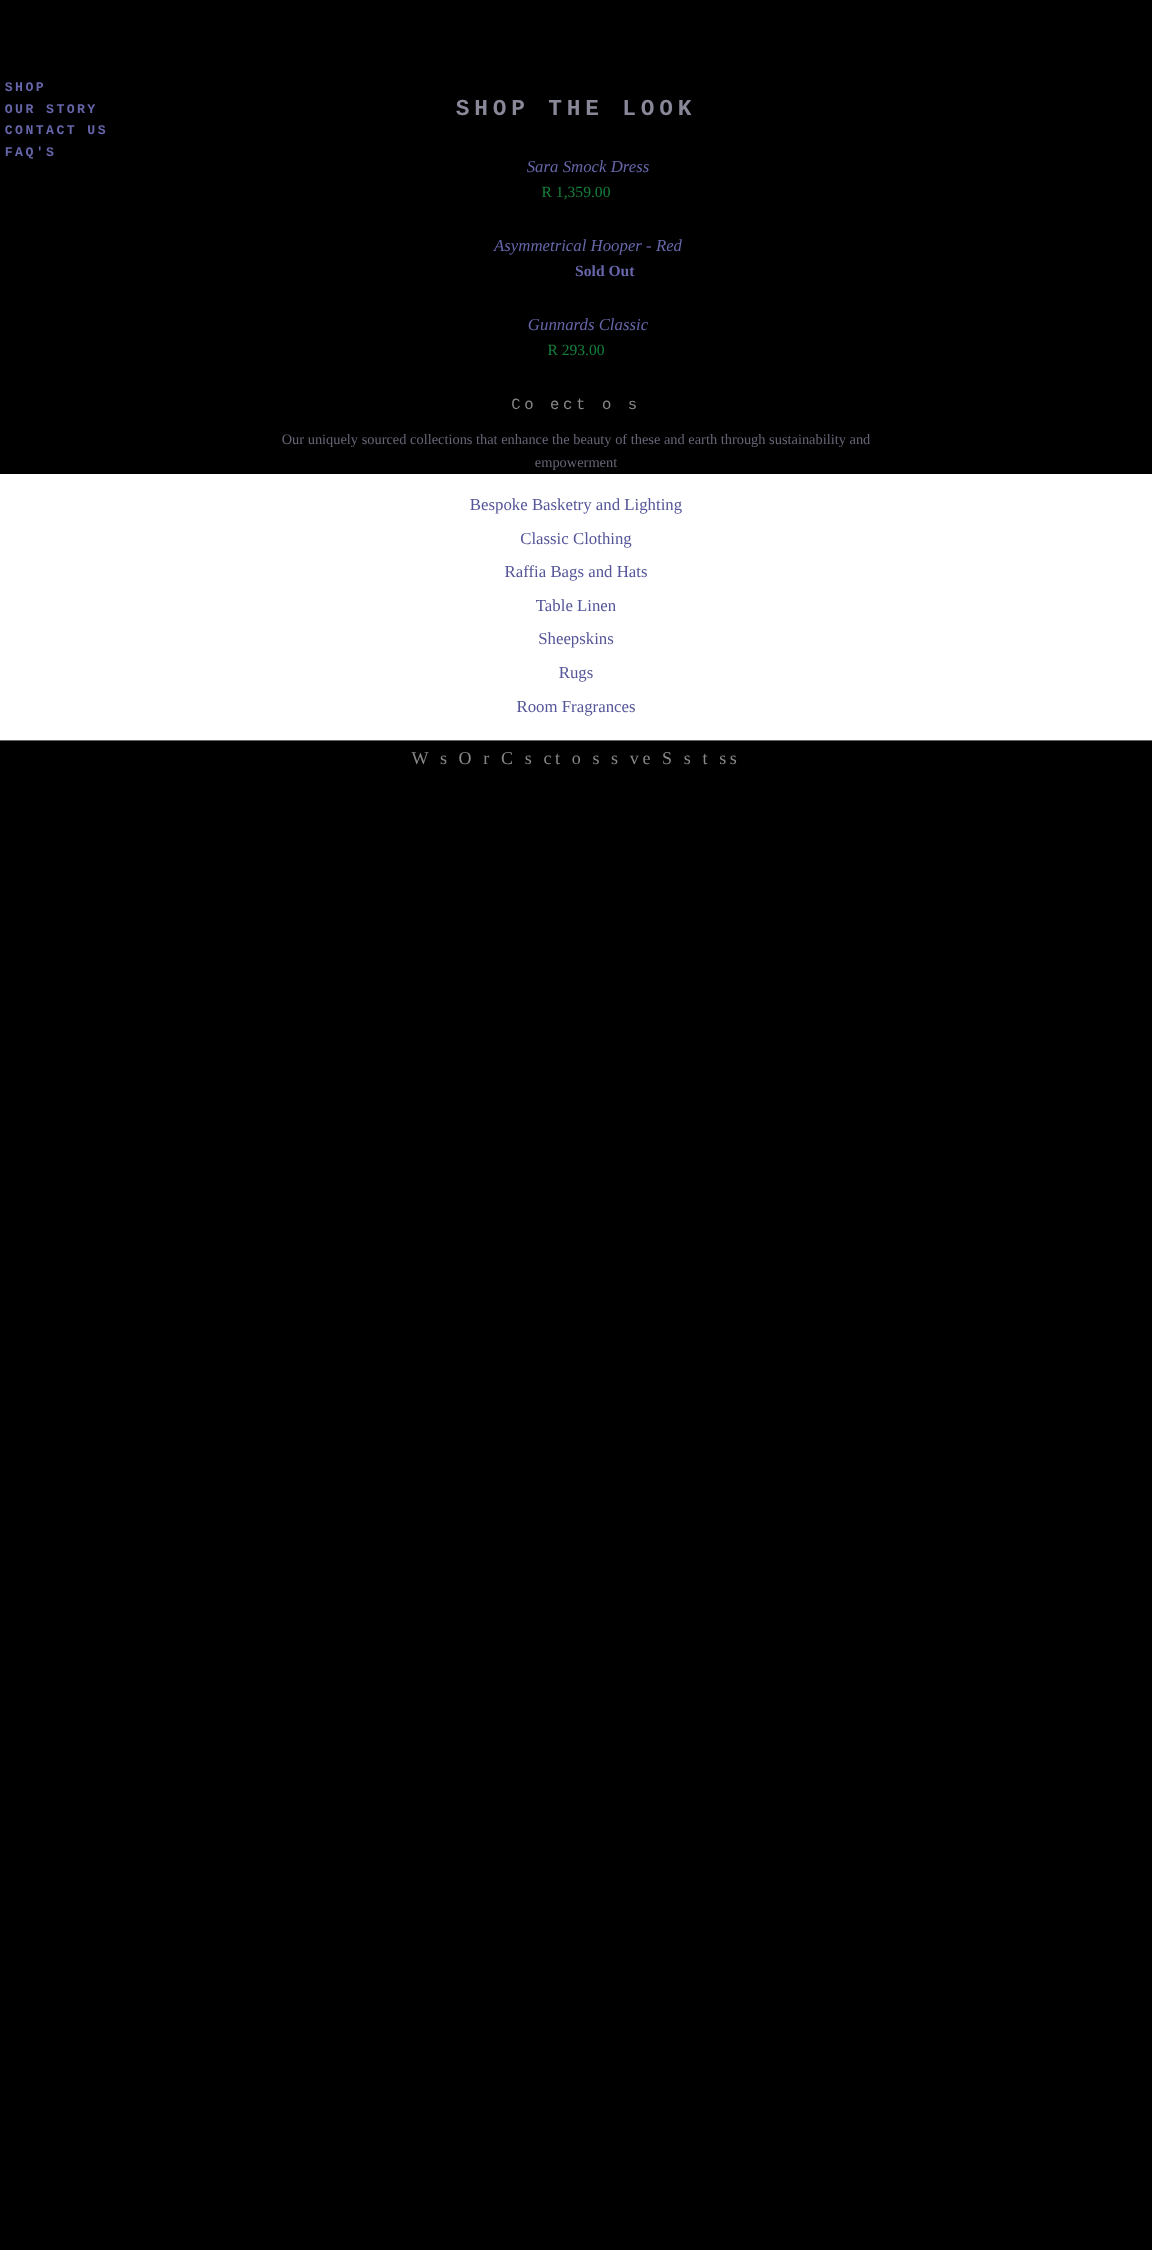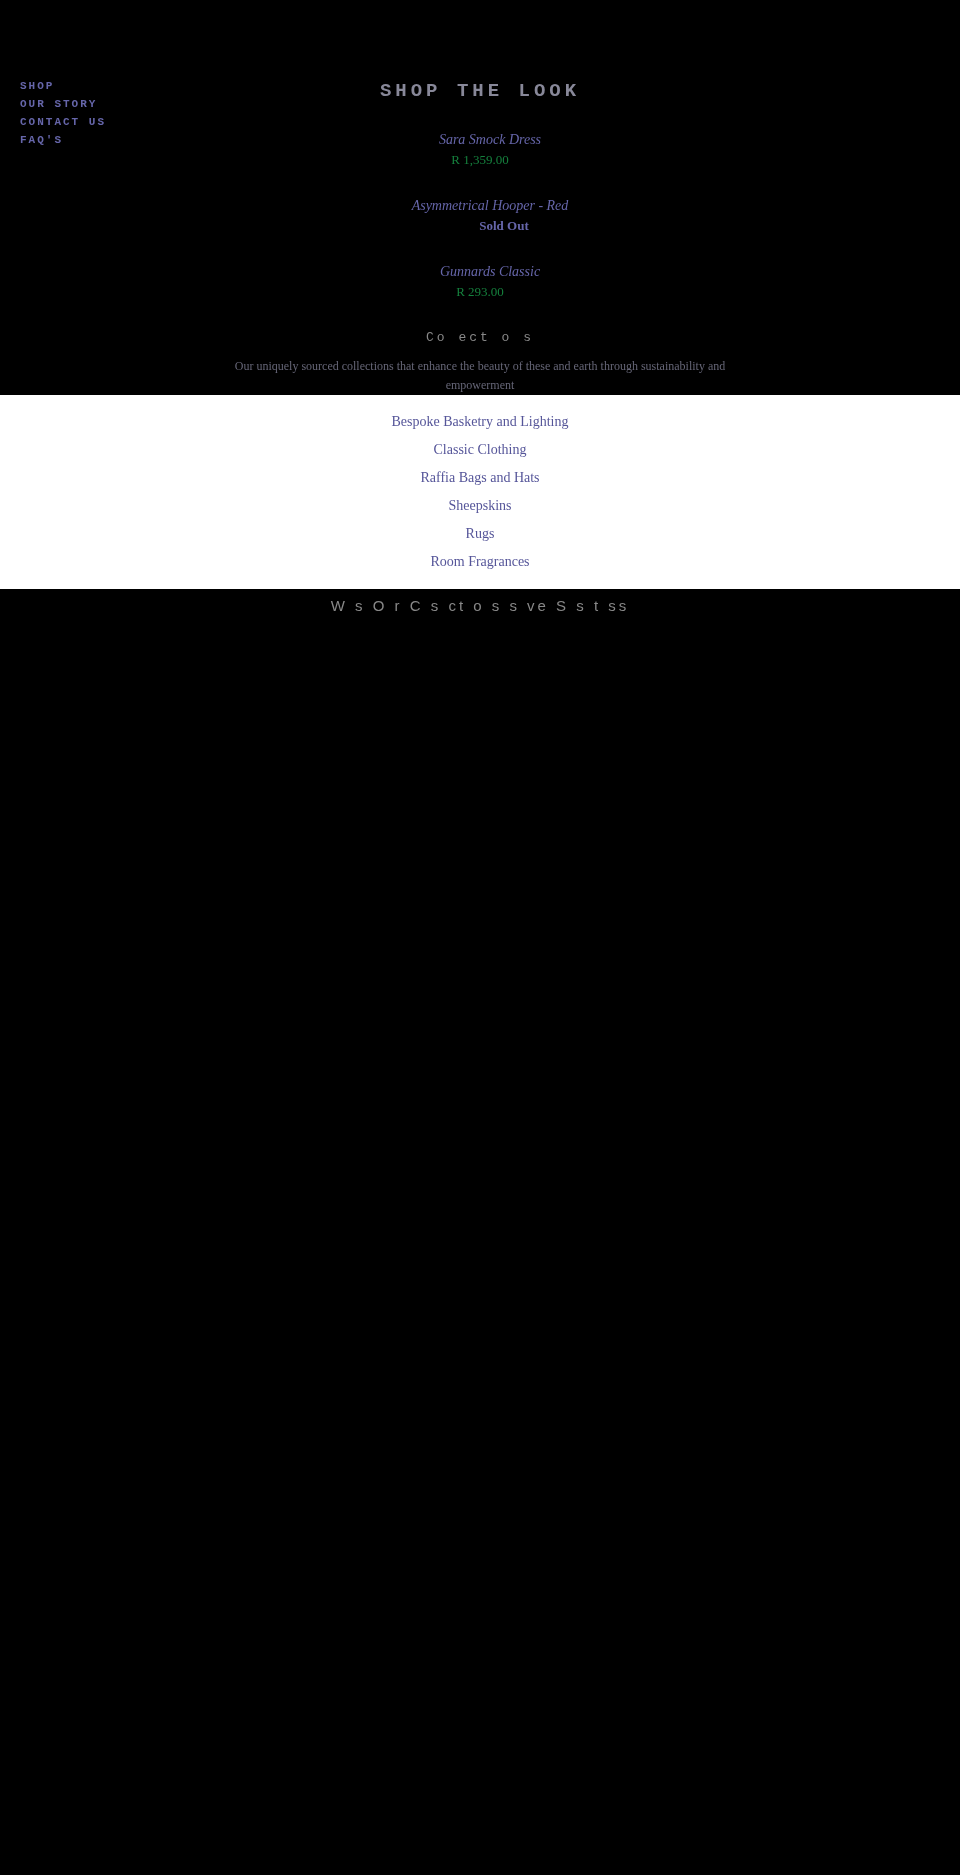--- a/index.html
+++ b/index.html
@@ -13,26 +13,26 @@
       font-family: Georgia, serif;
       width: 960px;
       min-height: 1875px;
       position: relative;
       overflow-x: hidden;
     }
 
     
     .nav-menu {
       position: absolute;
-      top: 80px;
+      top: 68px;
       left: 0;
       display: flex;
       flex-direction: column;
       gap: 6px;
-      padding-left: 20px;
+      padding-left: 4px;
     }
 
     .nav-item {
       color: #6666aa;
       font-size: 11px;
       font-weight: bold;
       letter-spacing: 2px;
       text-transform: uppercase;
       cursor: pointer;
       font-family: 'Courier New', monospace;
@@ -129,21 +129,21 @@
     
     .why-section {
       text-align: center;
       padding-top: 8px;
     }
 
     .why-title {
       color: #888888;
       font-size: 15px;
       letter-spacing: 3px;
-      font-family: Liberation Sans, sans-serif;
+      font-family: Liberation Serif, serif;
     }
 
     
     .black-filler {
       background-color: #000;
       width: 100%;
       height: 1300px;
     }
   </style>
 </head>
@@ -177,20 +177,21 @@
   <div class="collections-section">
     <div class="collections-title">Co  ect  o  s</div>
     <p class="collections-desc">Our uniquely sourced collections that enhance the beauty of these and earth through sustainability and empowerment</p>
   </div>
 </section>
 
 <div class="collections-list-overlay">
   <a class="collection-link">Bespoke Basketry and Lighting</a>
   <a class="collection-link">Classic Clothing</a>
   <a class="collection-link">Raffia Bags and Hats</a>
+  <a class="collection-link">Table Linen</a>
   <a class="collection-link">Sheepskins</a>
   <a class="collection-link">Rugs</a>
   <a class="collection-link">Room Fragrances</a>
 </div>
 
 <div class="why-section">
   <div class="why-title">W  s  O  r  C  s  ct  o  s  s  ve  S  s  t  ss</div>
 </div>
 
 <div class="black-filler"></div>

